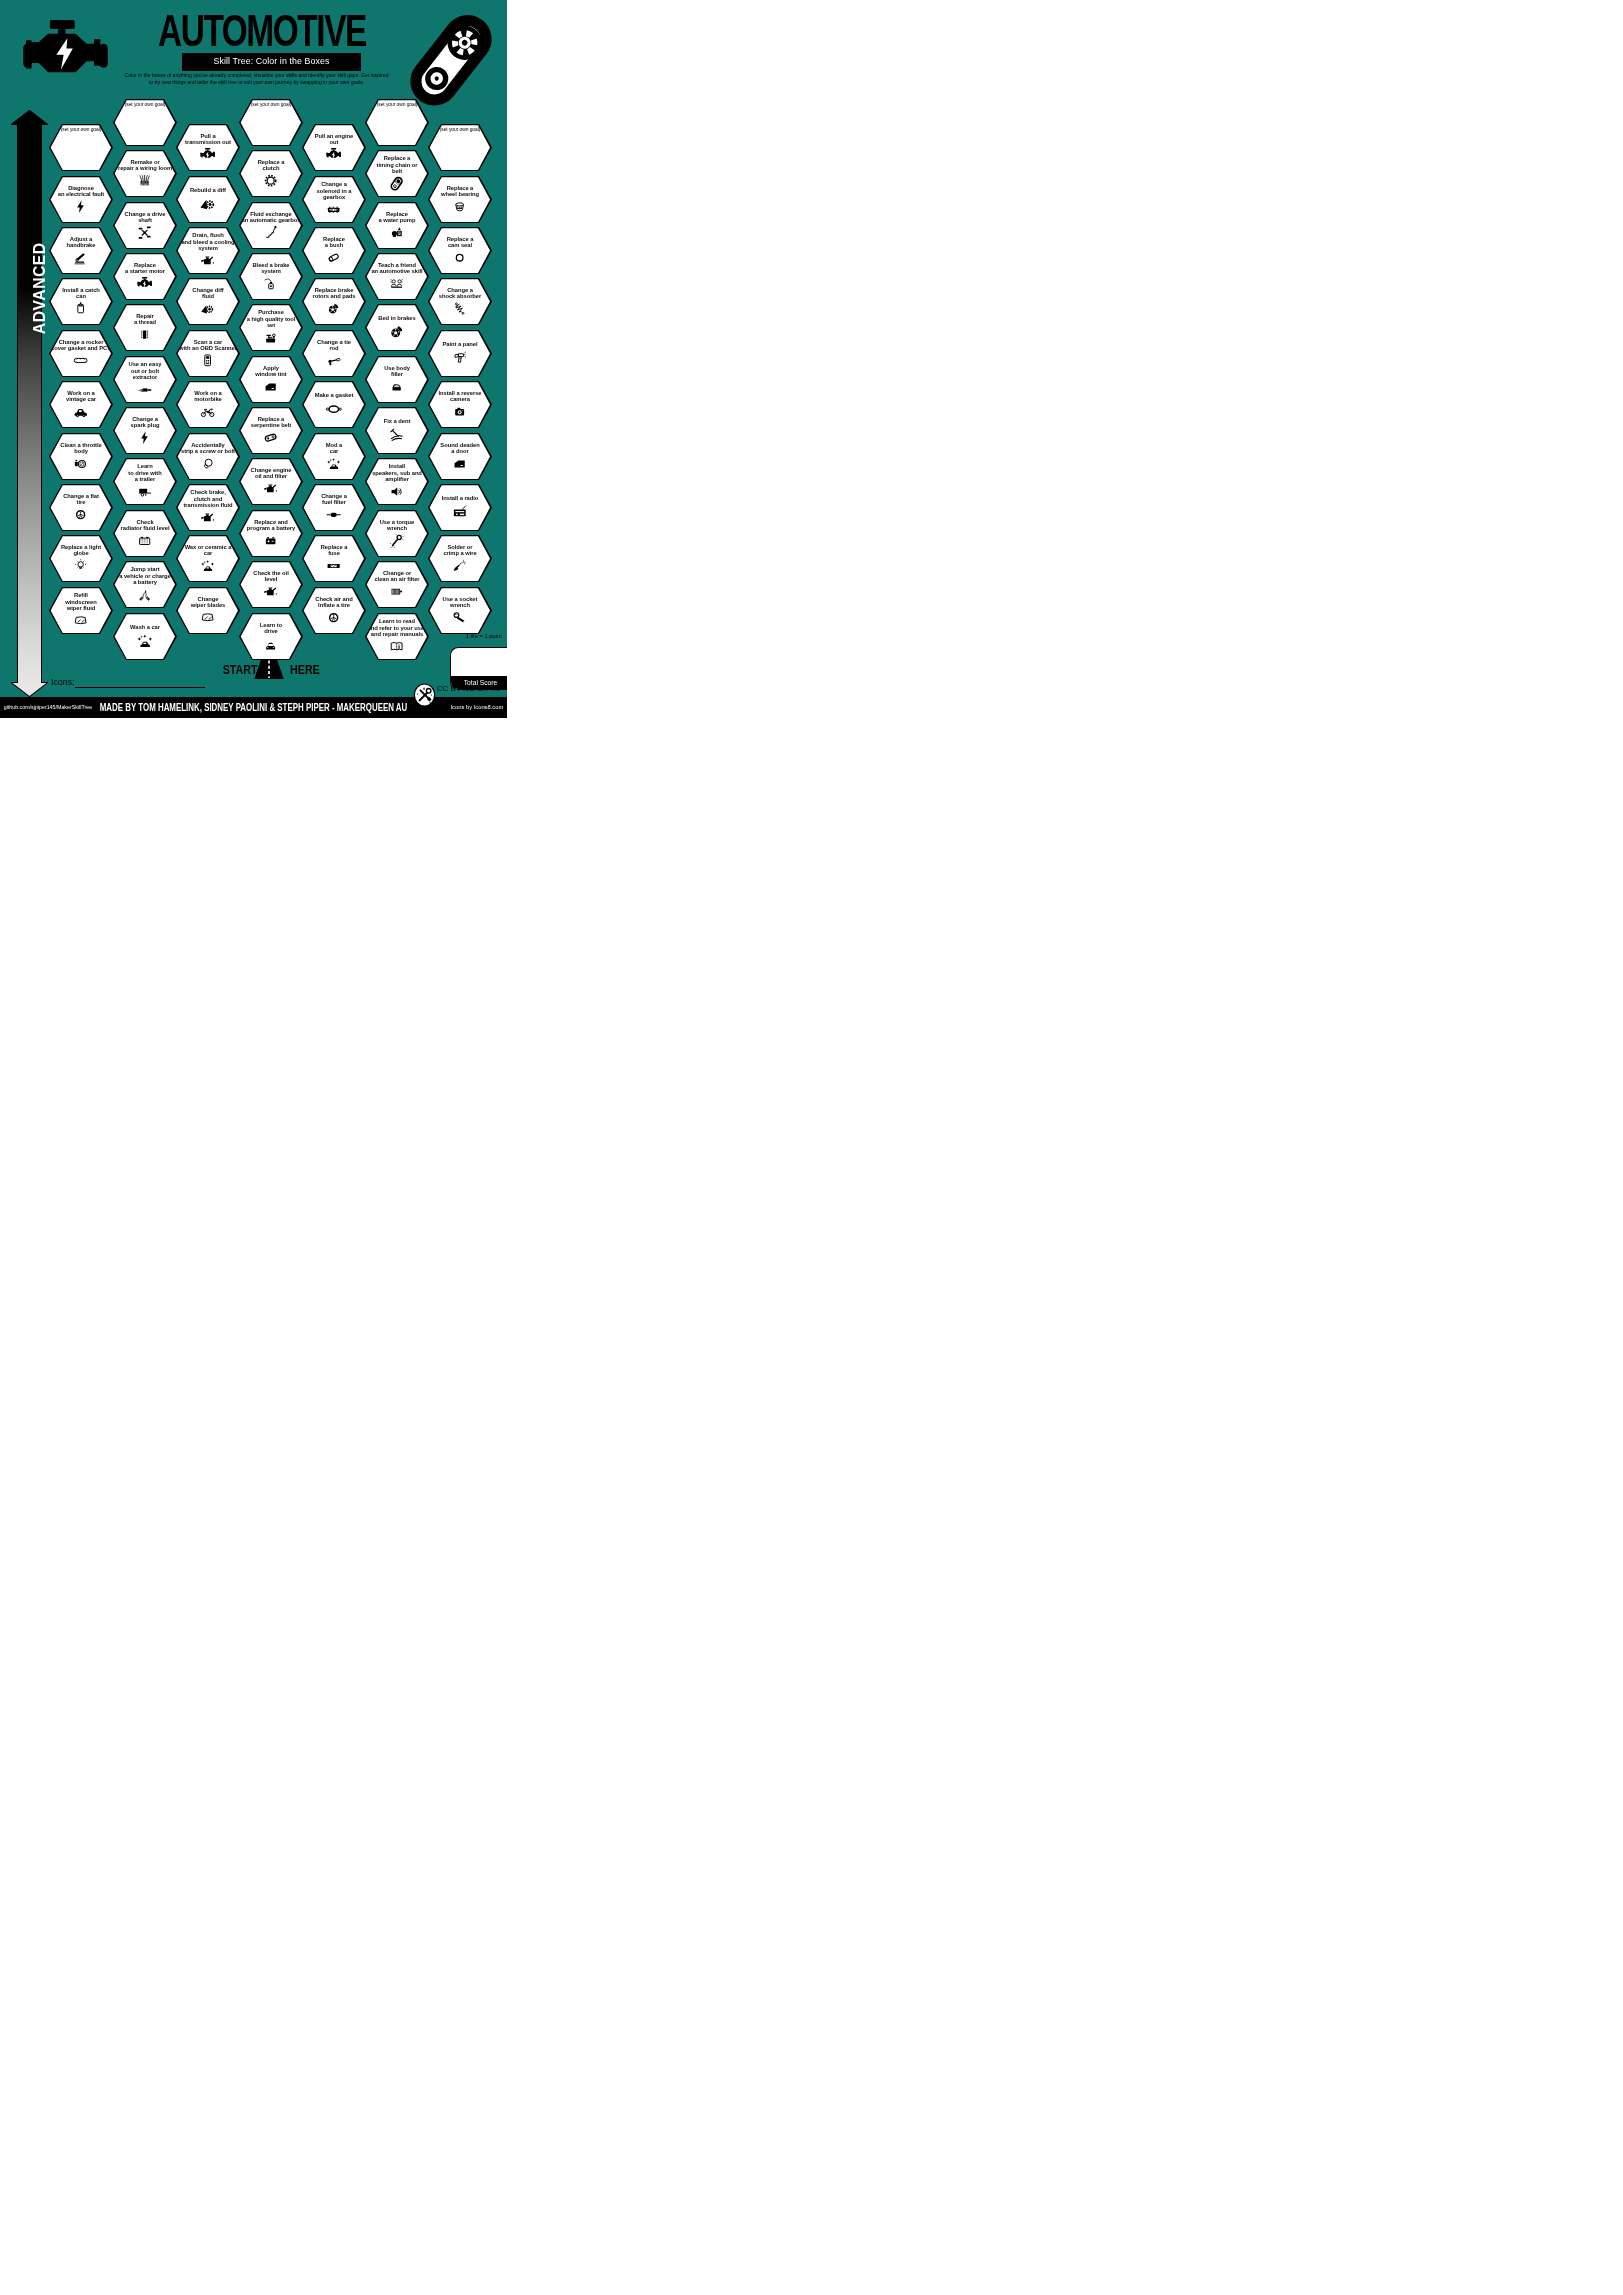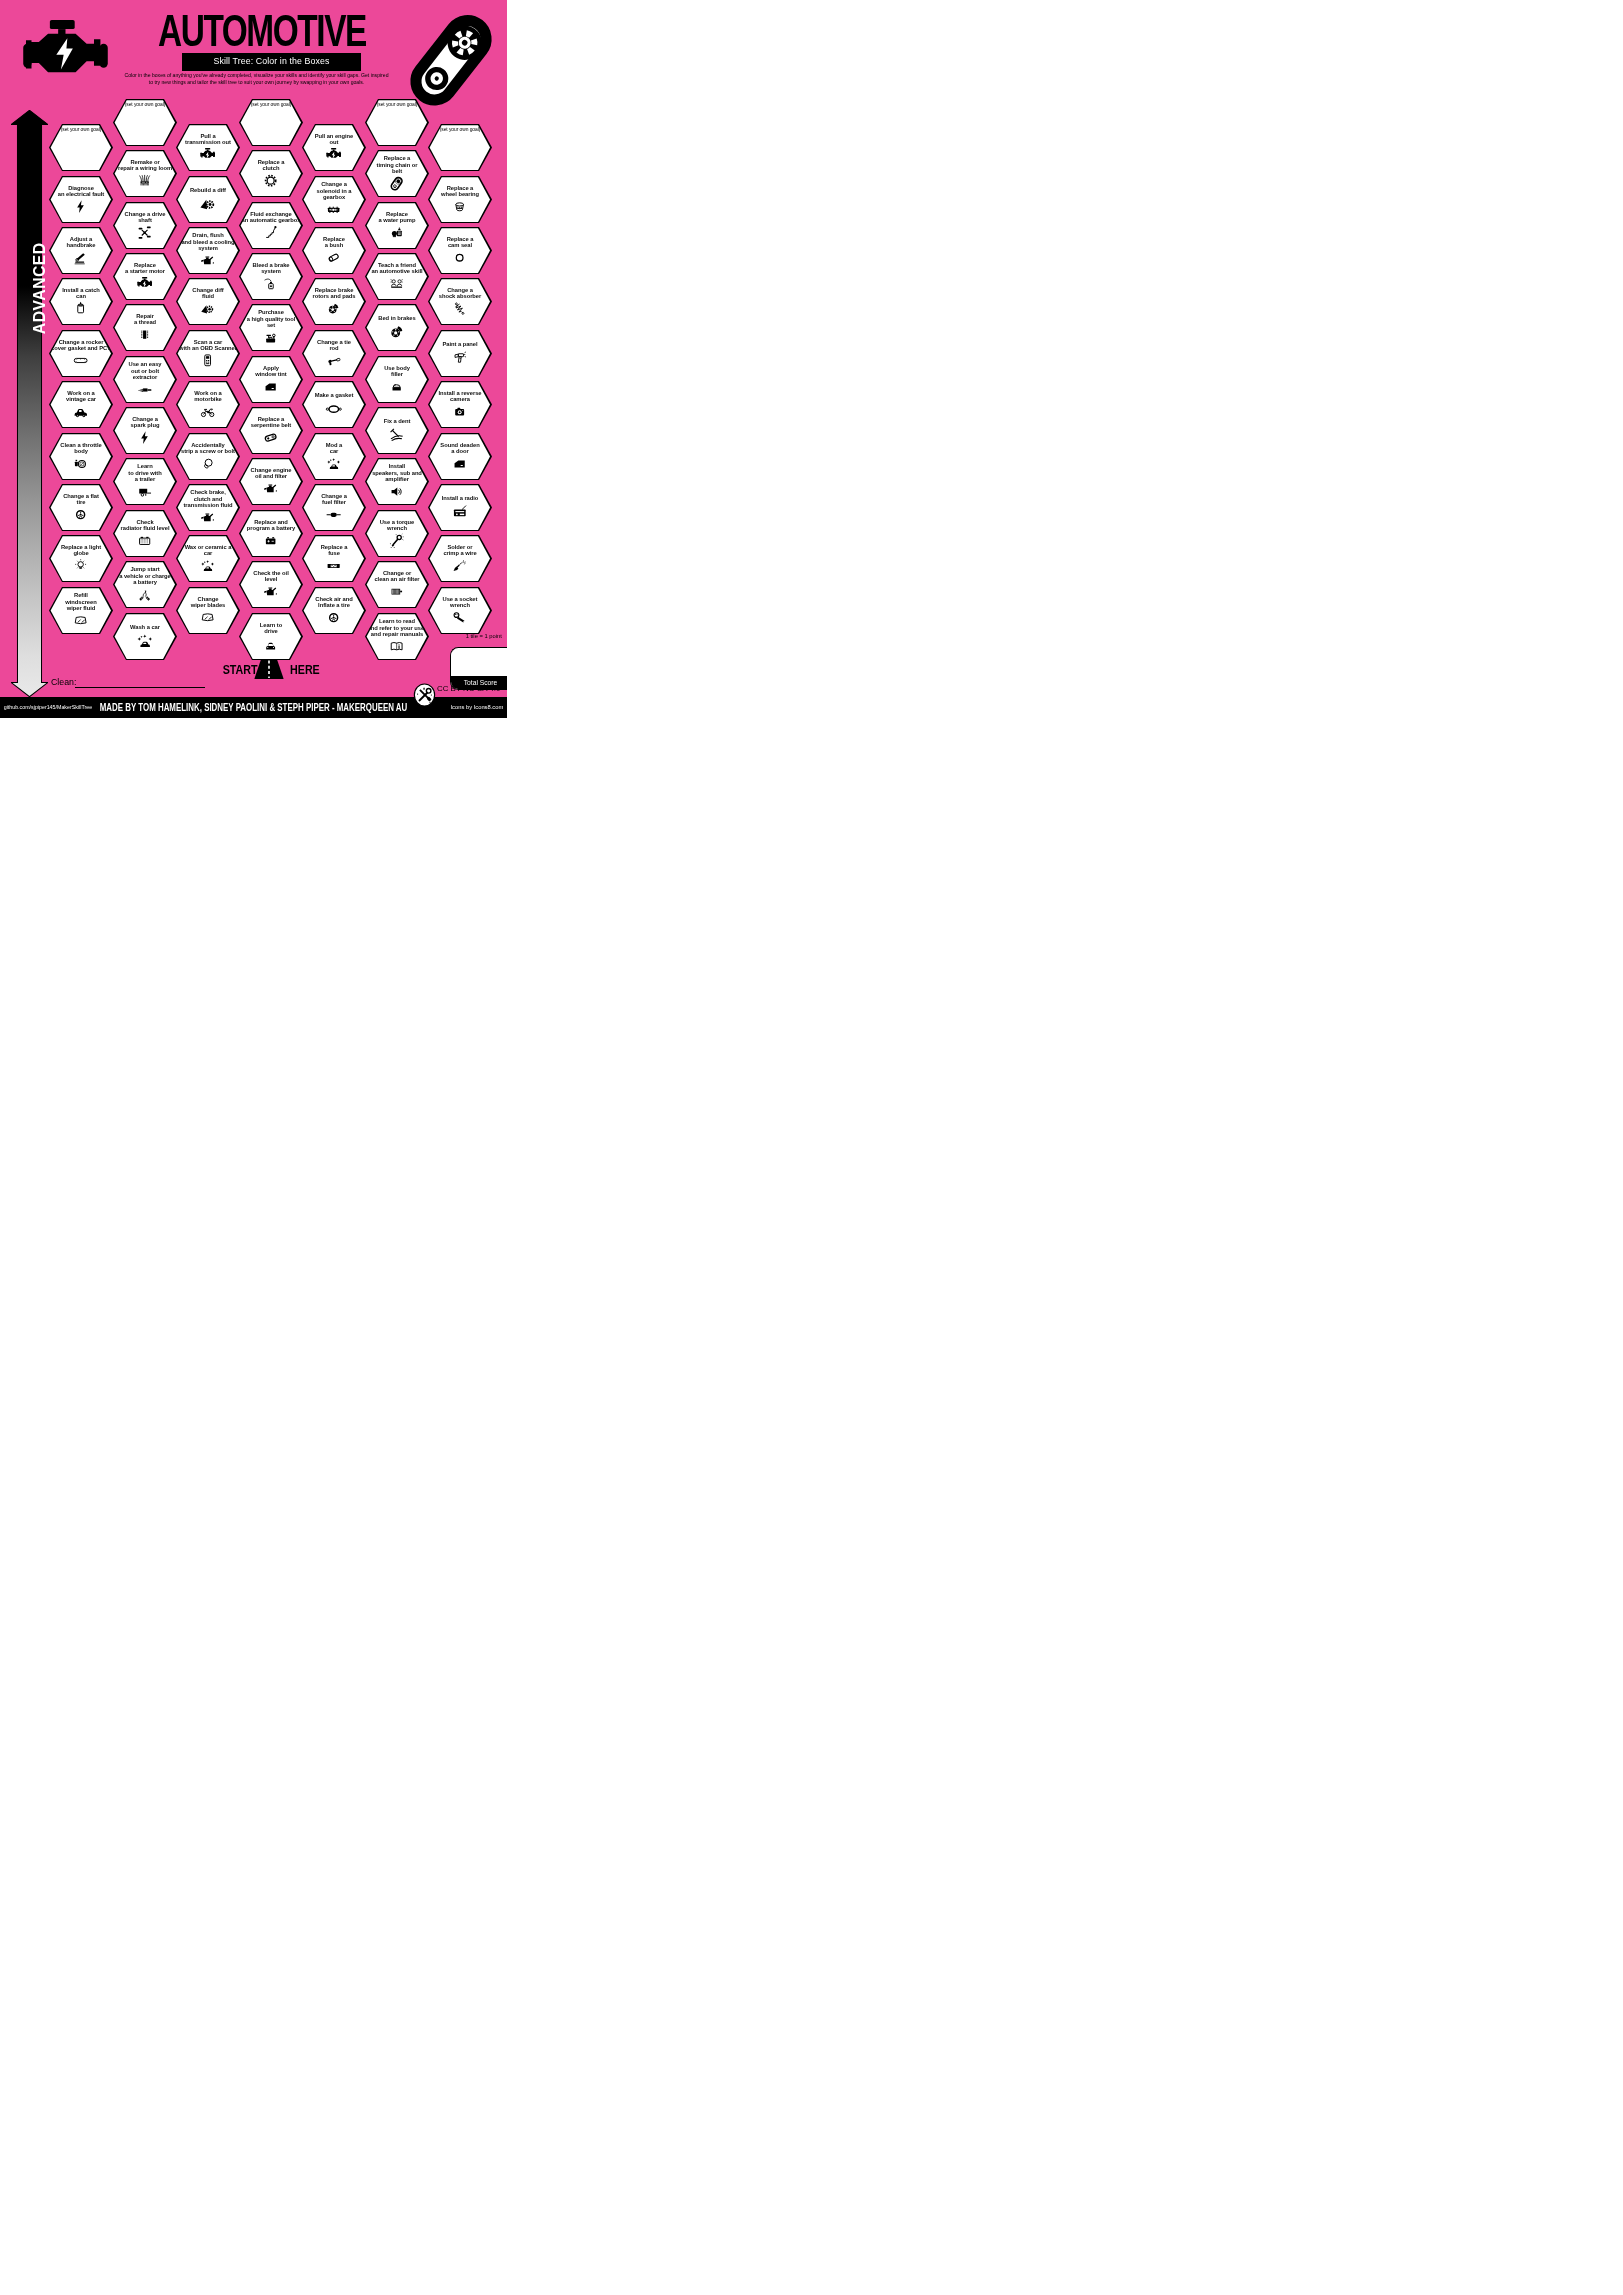--- a/index.html
+++ b/index.html
@@ -1,16 +1,16 @@
 <!DOCTYPE html>
 <html style="font-size:7.4px"><head>
 <meta charset="utf-8">
 <style>
   html,body{margin:0;padding:0;background:#fff;}
-  #page{position:relative;width:507px;height:718px;background:#ec4899;overflow:hidden;
+  #page{position:relative;width:507px;height:718px;background:#0f766e;overflow:hidden;
         font-family:"Liberation Sans",sans-serif;}
   
   #title{position:absolute;left:158px;top:9.3px;width:296px;font:700 44px/1 "Liberation Sans",sans-serif;
          letter-spacing:-1.9px;color:#000;transform:scale(.76,1);transform-origin:left top;white-space:nowrap;}
   #subtitle-box{position:absolute;left:182px;top:53px;width:179px;height:17.6px;background:#000;
                 display:flex;align-items:center;justify-content:center;}
   #subtitle-box span{color:#fff;font:400 8.8px/1 "Liberation Sans",sans-serif;letter-spacing:0.1px;white-space:nowrap;}
   #desc{position:absolute;left:69px;top:72px;width:375px;text-align:center;
         font:400 5.1px/1.4 "Liberation Sans",sans-serif;color:#000;}
   
@@ -1328,21 +1328,21 @@
         </div>
       </div>
     </div>
 
   <div id="start-txt">START</div>
   <svg id="road-svg" width="30" height="20.4" viewBox="0 0 64 44">
       <use href="#i-road"></use>
     </svg>
   <div id="here-txt">HERE</div>
 
-  <div id="name-label">Clean:</div>
+  <div id="name-label">Icons:</div>
   <div id="name-line"></div>
 
   <div id="tile-note">1 tile = 1 point</div>
   <div id="score-box">
     <div id="score-bar">Total Score</div>
   </div>
 
   <svg id="cc-badge" width="23" height="24" viewBox="0 0 50 52">
     <ellipse cx="25" cy="26" rx="22" ry="24" fill="#fff" stroke="#000" stroke-width="2.5"></ellipse>
     <path d="M13 39L32 20" stroke="#000" stroke-width="4"></path>

